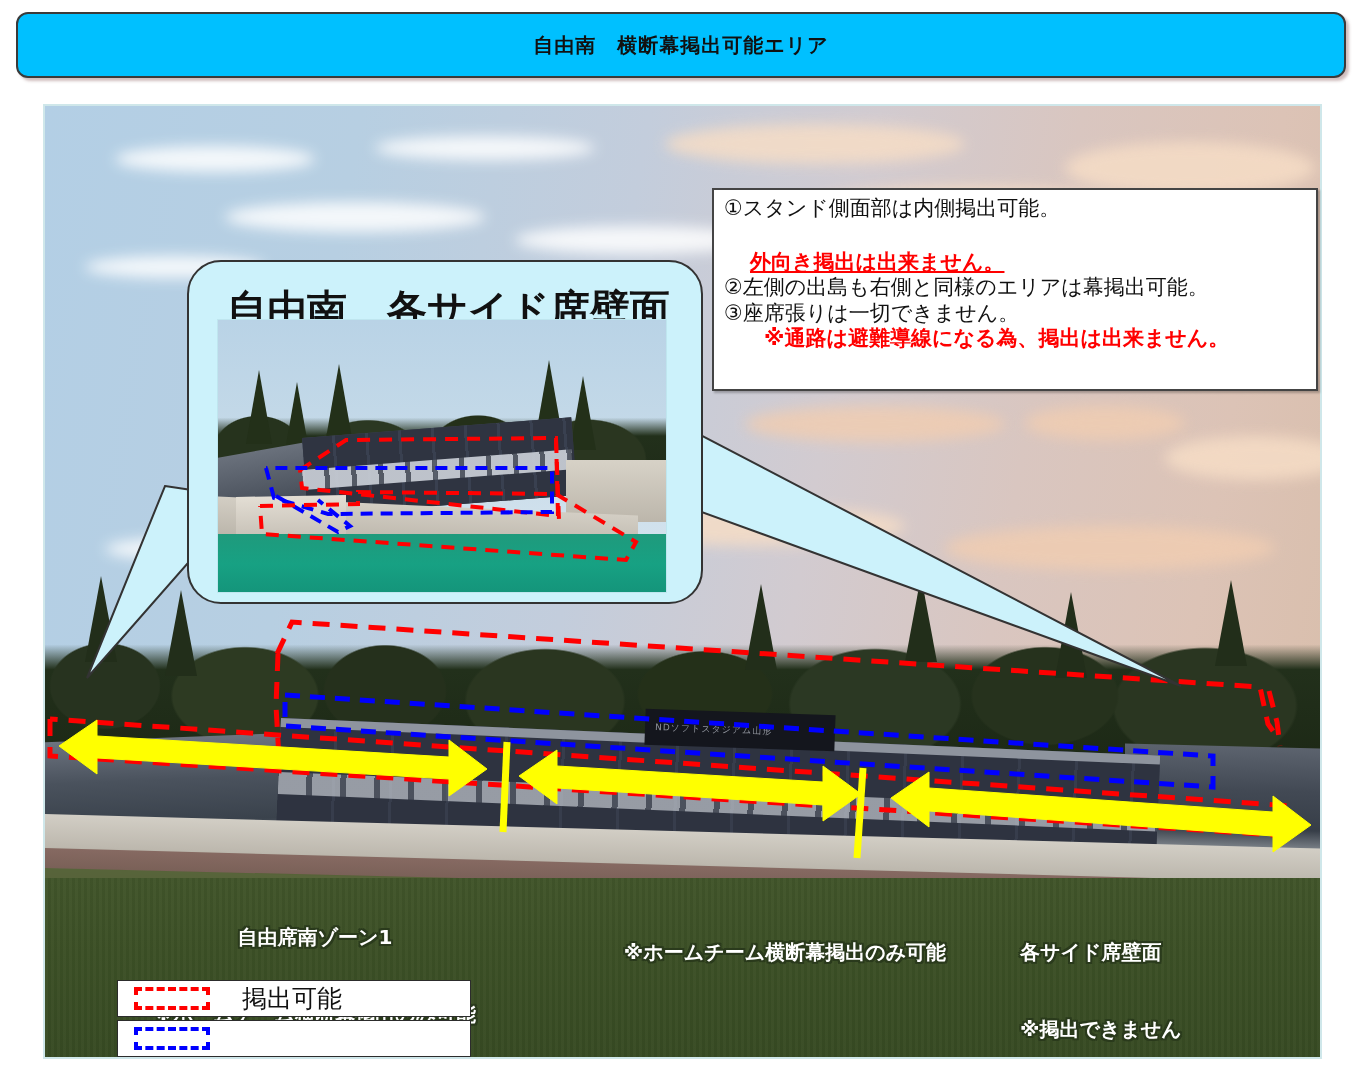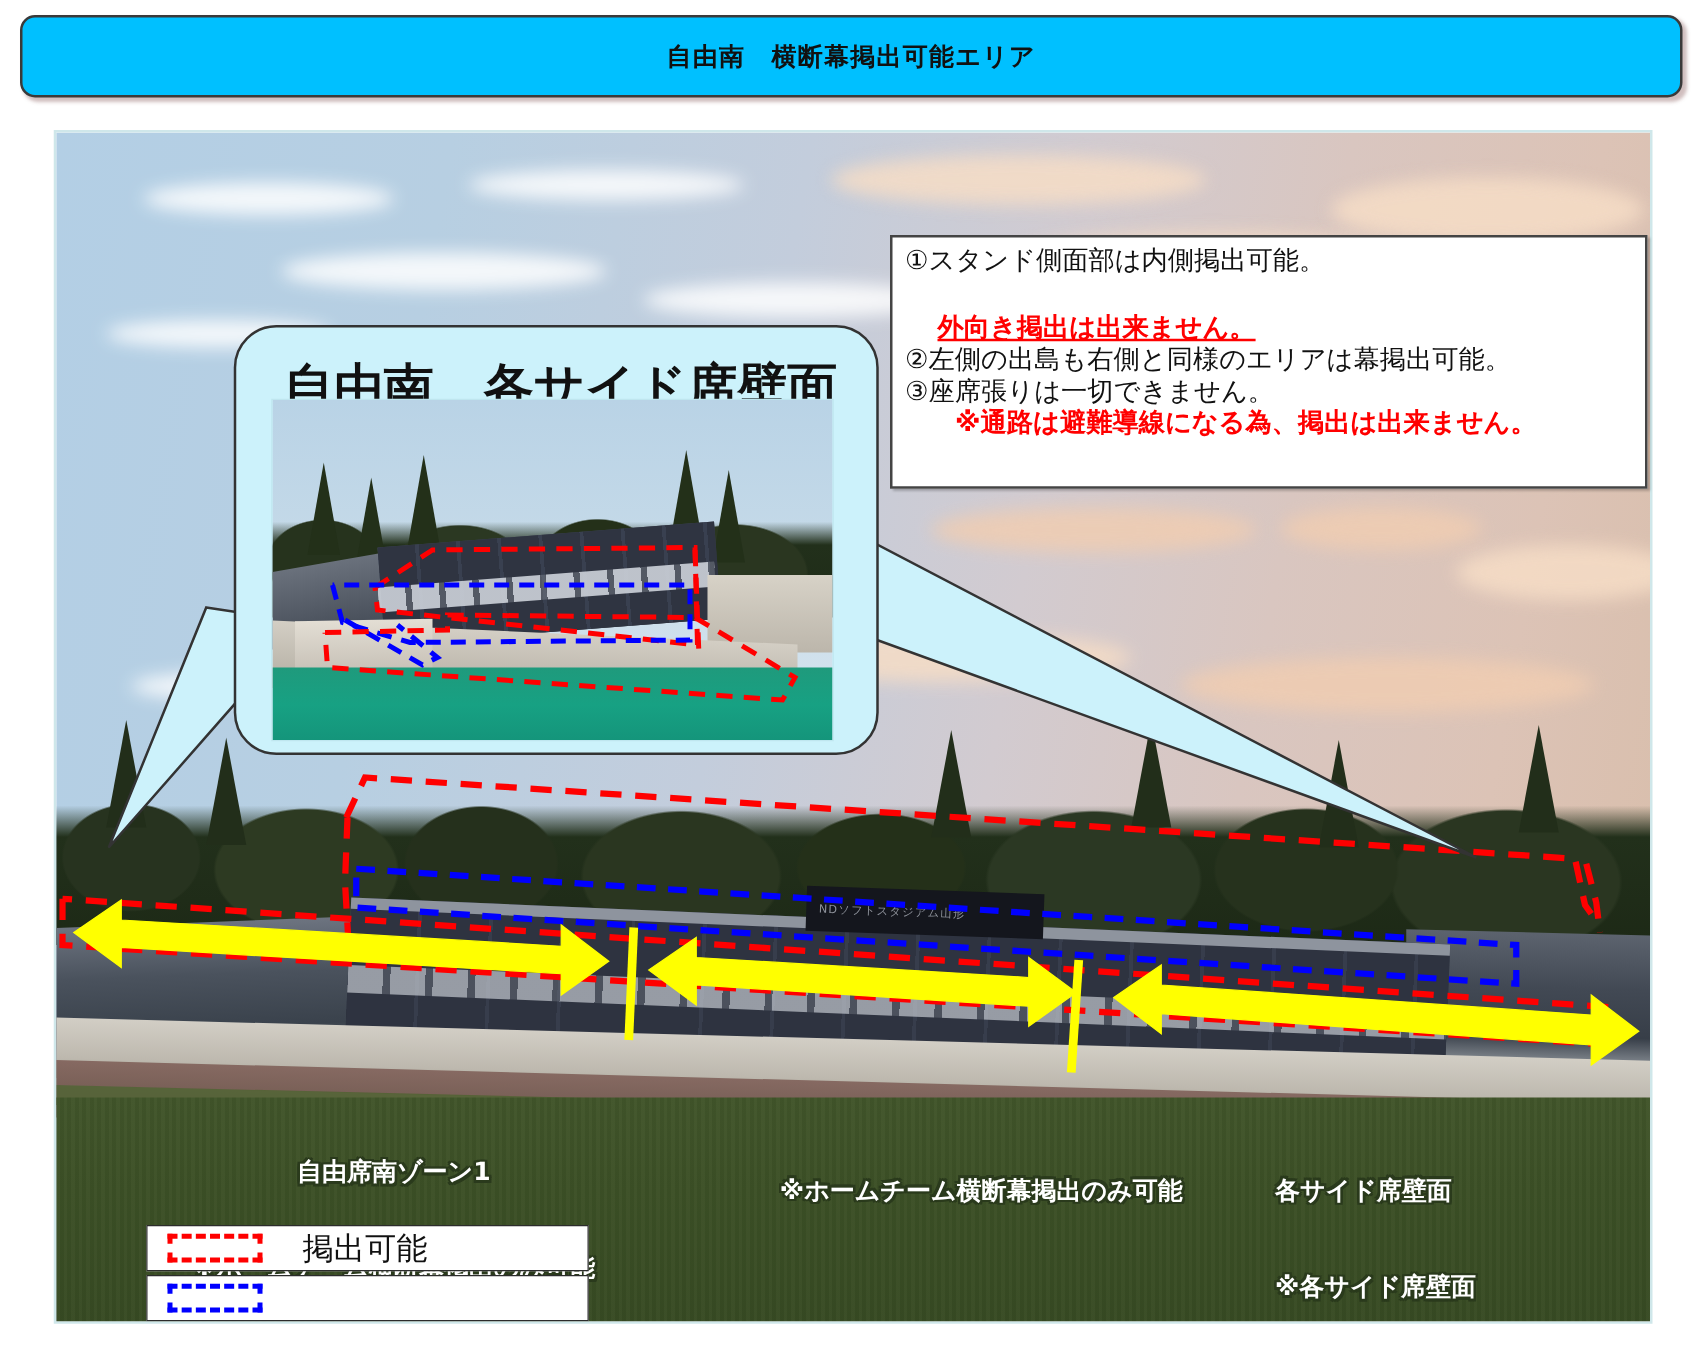--- a/index.html
+++ b/index.html
@@ -315,21 +315,21 @@
     <div>自由席南ゾーン1</div>
     <div>※ホームチーム横断幕掲出のみ可能</div>
     
   </div>
   <div class="zone-label" id="zone2-label">
     <div>※ホームチーム横断幕掲出のみ可能</div>
     
   </div>
   <div class="zone-label" id="zone3-label">
     <div>各サイド席壁面</div>
-    <div>※各サイド席壁面</div>
+    <div>※掲出できません</div>
     
   </div>
 
   <div id="legend">
     <div class="legend-row">
       <span class="legend-swatch red"></span>
       <span class="legend-text">掲出可能</span>
     </div>
     <div class="legend-row">
       <span class="legend-swatch blue"></span>

